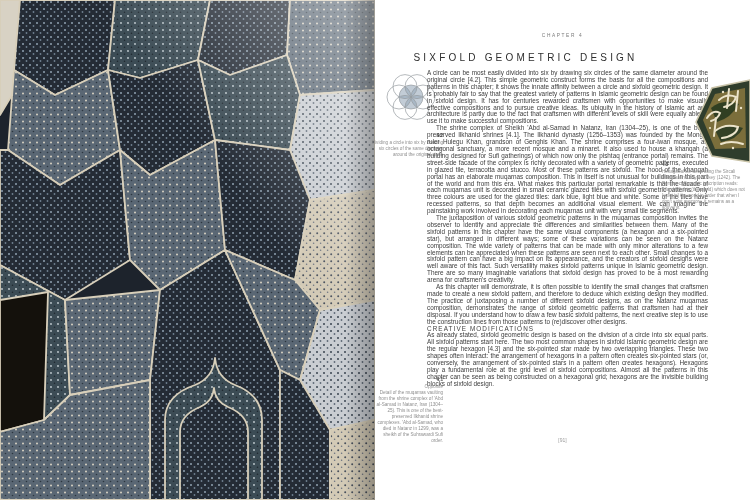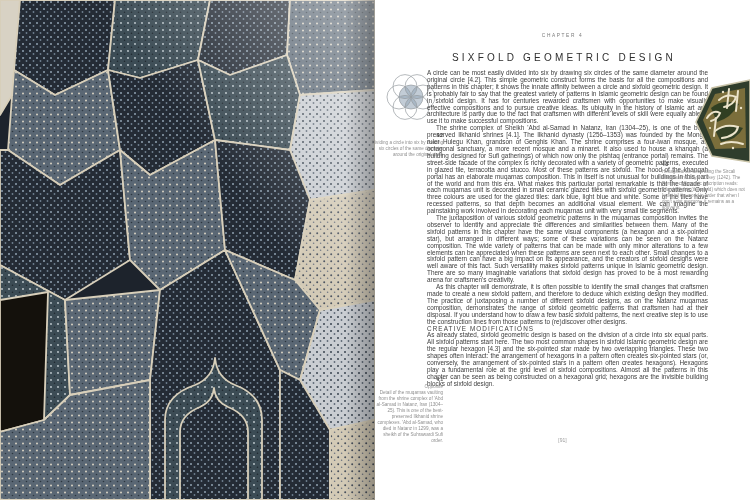--- a/index.html
+++ b/index.html
@@ -15,21 +15,21 @@
     background:linear-gradient(to right,rgba(0,0,0,0.10),rgba(0,0,0,0));
     pointer-events:none;
   }
   
   #right-page{position:absolute;left:375px;top:0;width:375px;height:500px;background:#fff;}
   .chapter-label{
     position:absolute;left:0;top:33px;width:375px;text-align:center;
     font-size:4.8px;letter-spacing:1.6px;color:#7a7a7a;
   }
   .page-title{
-    position:absolute;left:0;top:52px;width:301px;text-align:right;
+    position:absolute;left:0;top:52px;width:301px;text-align:center;
     font-size:10px;letter-spacing:3.2px;color:#2e2e2e;font-weight:400;
   }
   .diagram{position:absolute;left:8px;top:73px;}
   .caption{font-size:4.6px;line-height:1.3;color:#8f8f8f;}
   .caption .fig-num{font-weight:bold;color:#555;display:block;margin-bottom:1px;}
   .caption .fig-tag{font-style:italic;display:block;}
   #cap-42{position:absolute;left:-4px;top:133px;width:72px;text-align:right;}
   #cap-41{position:absolute;left:-2px;top:377px;width:70px;text-align:right;}
   #cap-43{position:absolute;left:287px;top:162px;width:85px;text-align:left;}
   .hex-tile{position:absolute;left:318px;top:78px;}

